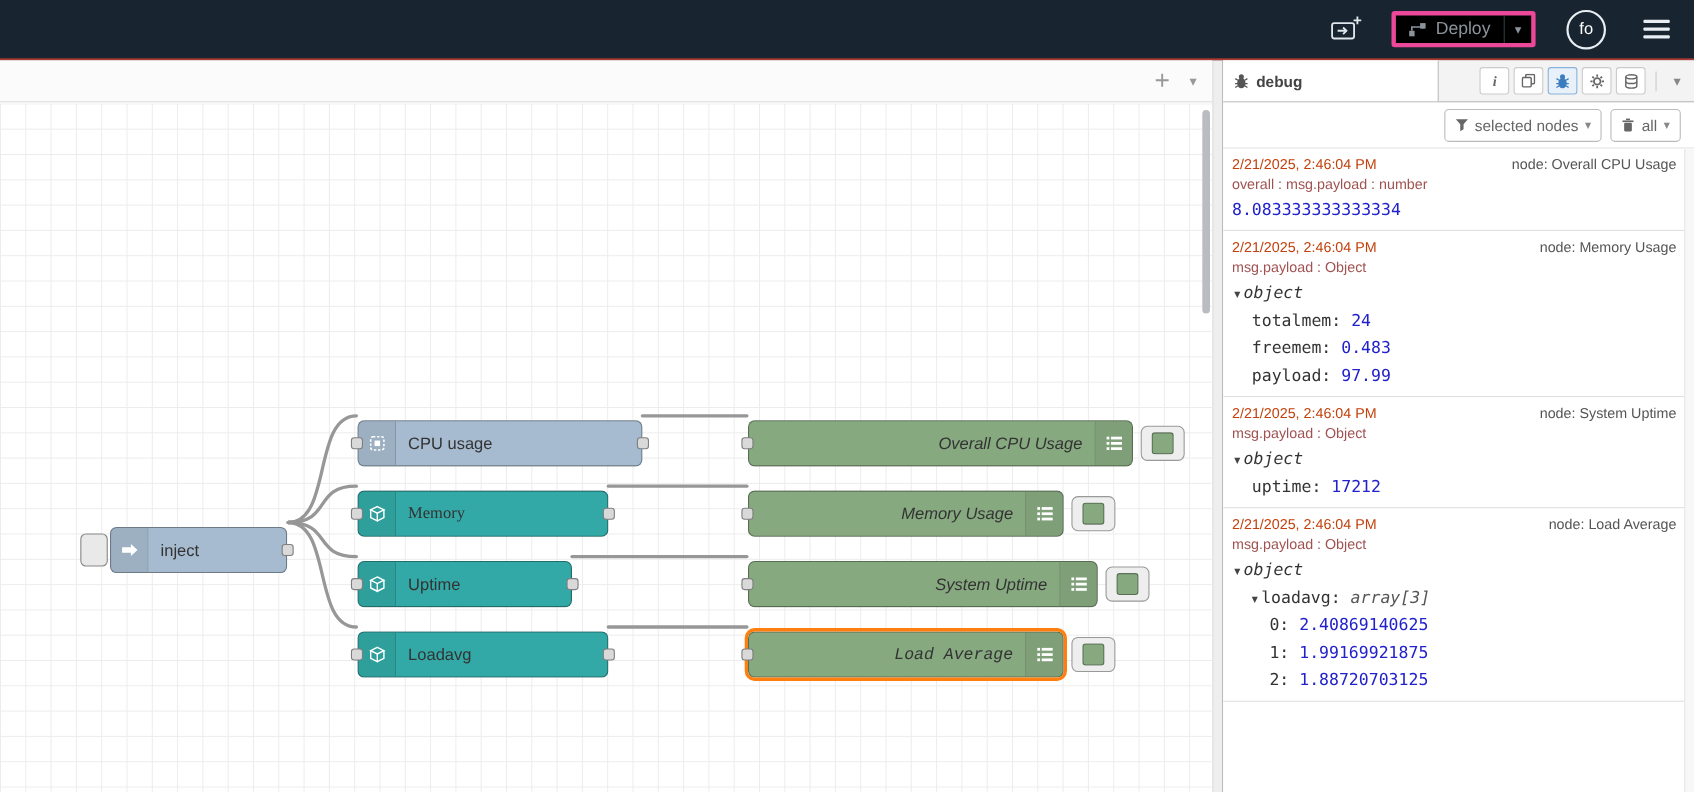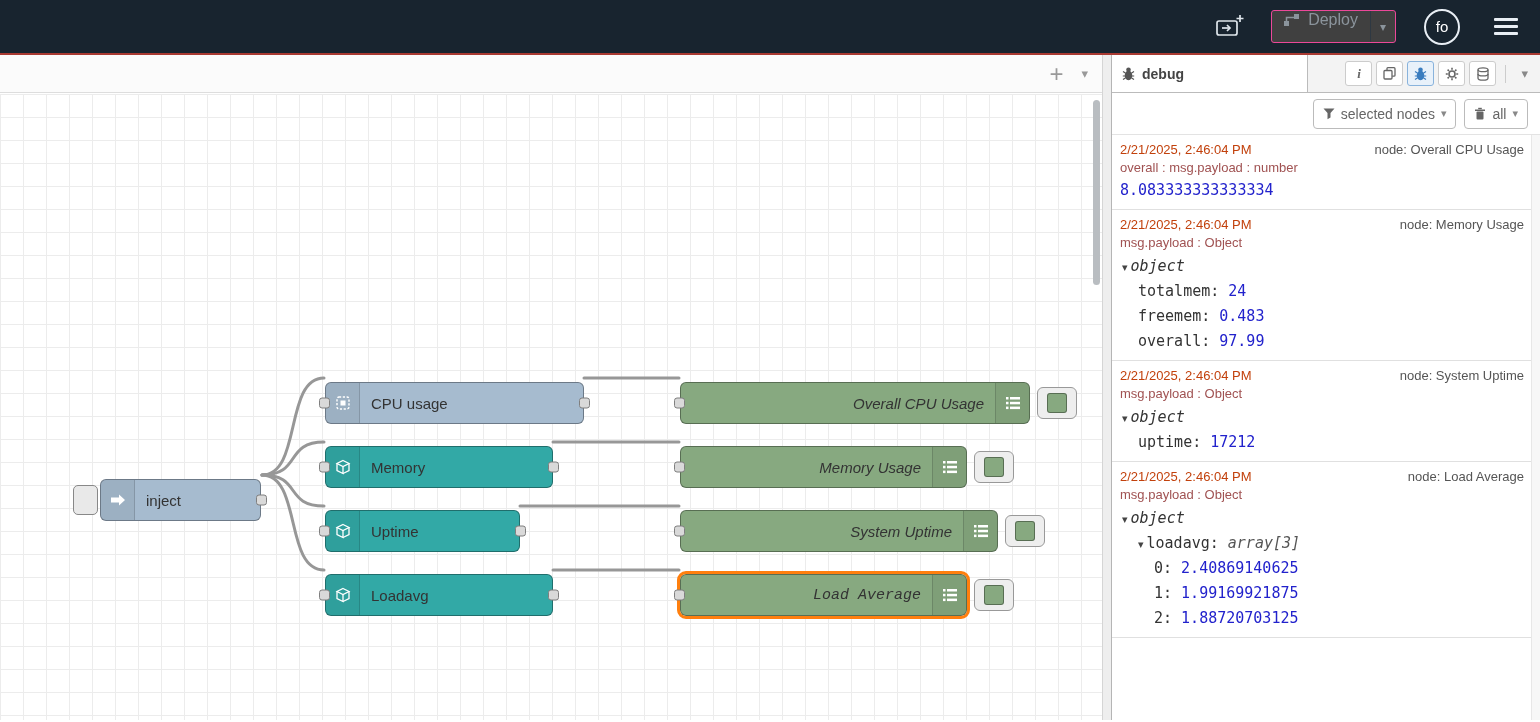--- a/index.html
+++ b/index.html
@@ -7,21 +7,21 @@
     --node_green:#87a980; --selection_orange:#ff7f0e; --wire_gray:#979797;
     --number_blue:#2222cc; --path_red:#a05252;
   }
   *{box-sizing:border-box;margin:0;padding:0;}
   body{width:1540px;height:722px;overflow:hidden;font-family:"Liberation Sans",sans-serif;background:#fff;position:relative;}
 
   
   .header{height:55px;background:var(--header_bg);border-bottom:2px solid var(--deploy_red);
           display:flex;align-items:center;justify-content:flex-end;padding-right:18px;}
   .h-iconbtn{background:none;border:none;color:#dfe6ec;margin-right:26px;cursor:pointer;display:flex;align-items:center;}
-  .deploy{display:flex;align-items:flex-start;height:33px;background:#404040;border:1px solid #ec4899;border-radius:3px;color:#8b949c;font-size:16px;margin-right:28px;cursor:default;}
+  .deploy{display:flex;align-items:center;height:33px;background:#000000;border:4px solid #ec4899;border-radius:3px;color:#8b949c;font-size:16px;margin-right:28px;cursor:default;}
   .deploy-main{display:flex;align-items:center;gap:8px;padding:0 12px;}
   .deploy-caret{padding:0 9px;border-left:1px solid #2e3842;font-size:12px;align-self:stretch;display:flex;align-items:center;background:none;border-top:none;border-right:none;border-bottom:none;color:#8b949c;cursor:pointer;}
   .avatar{width:36px;height:36px;border:2px solid #e8eef4;border-radius:50%;color:#fff;font-size:15px;display:flex;align-items:center;justify-content:center;margin-right:30px;cursor:pointer;}
   .burger{display:flex;flex-direction:column;gap:4px;background:none;border:none;cursor:pointer;padding:4px;}
   .burger span{display:block;width:24px;height:3px;background:#e8eef4;border-radius:1px;}
 
   
   .workspace{display:flex;height:665px;}
   .canvas{position:relative;width:1102px;height:100%;background:#fff;}
   .flow-tabbar{height:38px;background:#fbfbfb;border-bottom:1px solid #ddd;position:relative;}
@@ -160,21 +160,21 @@
           <svg width="18" height="18" viewBox="0 0 18 18">
               <rect x="3" y="3" width="12" height="12" rx="2" fill="none" stroke="#fff" stroke-width="1.4" stroke-dasharray="2.2 1.6"></rect>
               <rect x="6.5" y="6.5" width="5" height="5" fill="#fff"></rect>
             </svg>
         </div>
         <div class="label">CPU usage</div>
         <span class="port in"></span>
         <span class="port out"></span>
       </div>
 
-      <div class="node teal" style="left:325px;top:327px;width:228px;">
+      <div class="node teal" style="left:325px;top:327px;width:228px;font-family:Liberation Serif, serif;">
         <div class="icon-area left">
           <svg width="18" height="18" viewBox="0 0 18 17">
               <g fill="none" stroke="#fff" stroke-width="1.3">
                 <polygon points="9,2 15,5 9,8 3,5"></polygon>
                 <polyline points="3,5 3,12 9,15 9,8"></polyline>
                 <polyline points="15,5 15,12 9,15"></polyline>
               </g>
             </svg>
         </div>
         <div class="label">Memory</div>
@@ -387,21 +387,21 @@
 
       <div class="msg">
         <div class="msg-meta">
           <span class="ts">2/21/2025, 2:46:04 PM</span>
           <span class="nd">node: Memory Usage</span>
         </div>
         <div class="msg-path">msg.payload : Object</div>
         <div class="obj-row l0"><span class="tri">▾</span><span class="obj">object</span></div>
         <div class="obj-row l1"><span class="key">totalmem</span><span class="num">24</span></div>
         <div class="obj-row l1"><span class="key">freemem</span><span class="num">0.483</span></div>
-        <div class="obj-row l1"><span class="key">overall</span><span class="num">97.99</span></div>
+        <div class="obj-row l1"><span class="key">payload</span><span class="num">97.99</span></div>
       </div>
 
       <div class="msg">
         <div class="msg-meta">
           <span class="ts">2/21/2025, 2:46:04 PM</span>
           <span class="nd">node: System Uptime</span>
         </div>
         <div class="msg-path">msg.payload : Object</div>
         <div class="obj-row l0"><span class="tri">▾</span><span class="obj">object</span></div>
         <div class="obj-row l1"><span class="key">uptime</span><span class="num">17212</span></div>

